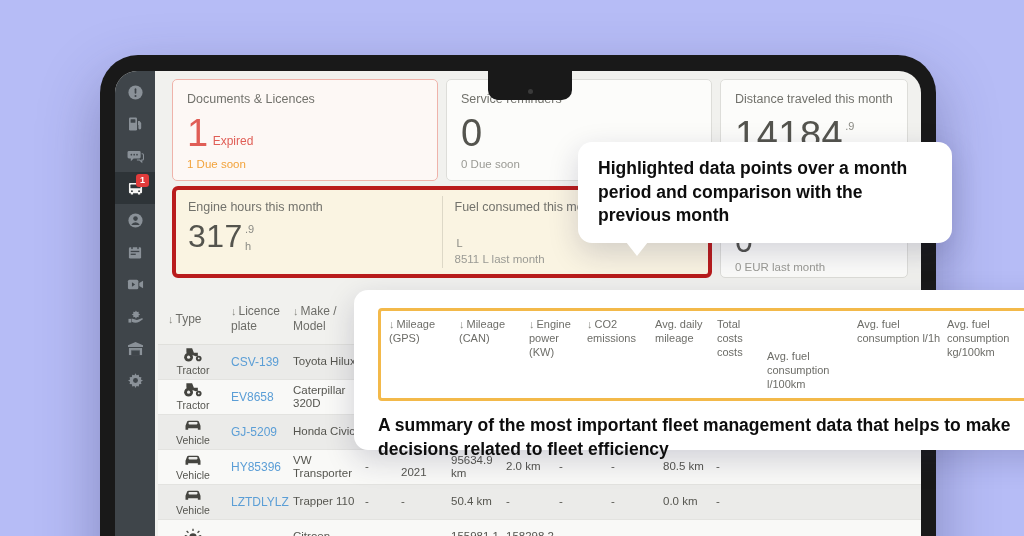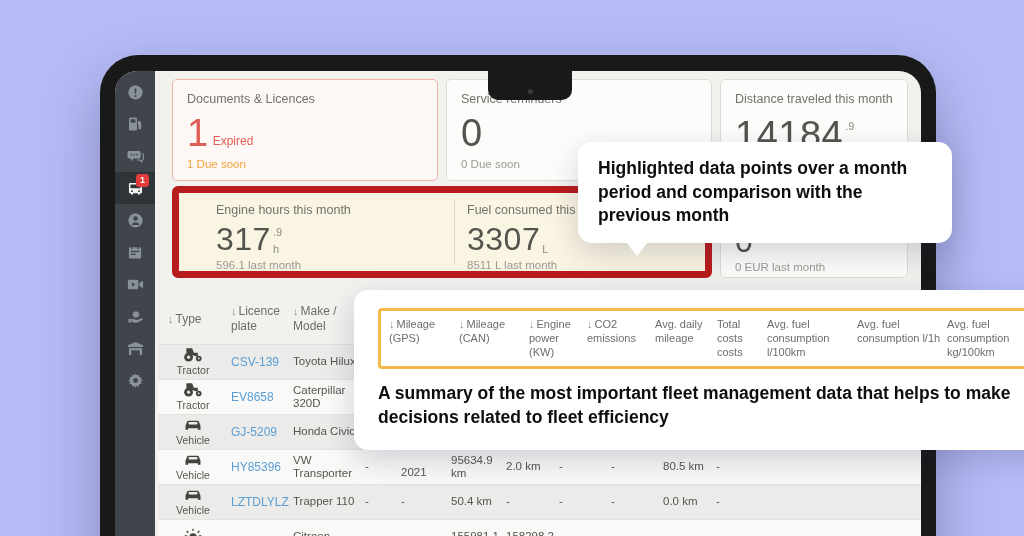--- a/index.html
+++ b/index.html
@@ -58,23 +58,22 @@
   .num-sup { font-size:11px; color:#8b8b85; }
   .num-unit { font-size:11px; color:#8b8b85; }
   .card-sub { font-size:11.5px; color:#9a9a94; margin-top:10px; }
 
   .card.docs { border-color:#efb3aa; background:#fdf8f5; }
   .docs .big-num { color:#e05e56; }
   .docs .num-label { font-size:12px; color:#e05e56; margin-left:4px; margin-bottom:4px; }
   .docs .card-sub { color:#f2a33c; }
 
   .hl-wrap {
-    position:absolute; border:7px solid #b91c1c; background:#faf4e2; border-radius:6px;
+    position:absolute; border:4px solid #b91c1c; background:#faf4e2; border-radius:6px;
     display:flex;
-    padding-left:25px;
   }
   .hl-half { flex:1; padding:10px 12px; position:relative; }
   .hl-divider { width:1px; background:#ddd8c7; margin:6px 0; }
 
   
   .table { position:absolute; left:43px; right:0; top:222px; bottom:0; font-size:11.5px; color:#55554f; }
   .t-header { display:flex; height:52px; align-items:center; border-bottom:1px solid #e0e0dc; }
   .t-header .cell { font-size:12px; color:#6d6d68; }
   .arrow { color:#8a8a84; font-size:11px; margin-right:2px; }
   .t-row { display:flex; height:35px; align-items:center; border-bottom:1px solid #e3e3e0; cursor:pointer; }
@@ -251,27 +250,25 @@
       <div class="hl-wrap" style="left:57px; top:115px; width:540px; height:92px;">
         <div class="hl-half">
           <div class="card-title">Engine hours this month</div>
           <div class="num-row" style="margin-top:6px;">
             <span class="big-num" style="font-size:32px;">317</span>
             <span class="num-stack" style="height:29px;">
               <span class="num-sup">.9</span>
               <span class="num-unit">h</span>
             </span>
           </div>
-          <div class="card-sub" style="margin-top:4px;">596.1 last month</div>
         </div>
         <div class="hl-divider"></div>
         <div class="hl-half">
           <div class="card-title">Fuel consumed this month</div>
           <div class="num-row" style="margin-top:6px;">
-            <span class="big-num" style="font-size:32px;">3307</span>
             <span class="num-stack" style="height:29px;">
               <span class="num-sup"></span>
               <span class="num-unit">L</span>
             </span>
           </div>
           <div class="card-sub" style="margin-top:4px;">8511 L last month</div>
         </div>
       </div>
 
       <div class="card" style="left:605px; top:115px; width:188px; height:92px; padding-top:10px;">
@@ -440,20 +437,20 @@
   </div>
 
   <div class="callout callout2">
     <div class="hl-strip" id="hl-strip">
         <div class="hl-col" style="width: 64px;"><span class="arrow">↓</span>Mileage (GPS)</div>
         <div class="hl-col" style="width: 64px;"><span class="arrow">↓</span>Mileage (CAN)</div>
         <div class="hl-col" style="width: 52px;"><span class="arrow">↓</span>Engine power (KW)</div>
         <div class="hl-col" style="width: 62px;"><span class="arrow">↓</span>CO2 emissions</div>
         <div class="hl-col" style="width: 56px;">Avg. daily mileage</div>
         <div class="hl-col" style="width: 44px;">Total costs costs</div>
-        <div class="hl-col" style="width: 84px;">Avg. fuel consumption l/100km</div>
+        <div class="hl-col" style="width: 84px; margin-top: 32px;">Avg. fuel consumption l/100km</div>
         <div class="hl-col" style="width: 84px;">Avg. fuel consumption l/1h</div>
         <div class="hl-col" style="width: 84px;">Avg. fuel consumption kg/100km</div>
       </div>
     <div class="callout-text">A summary of the most important fleet management data that helps to make decisions related to fleet efficiency</div>
   </div>
 
 </div>
 
 </body></html>

